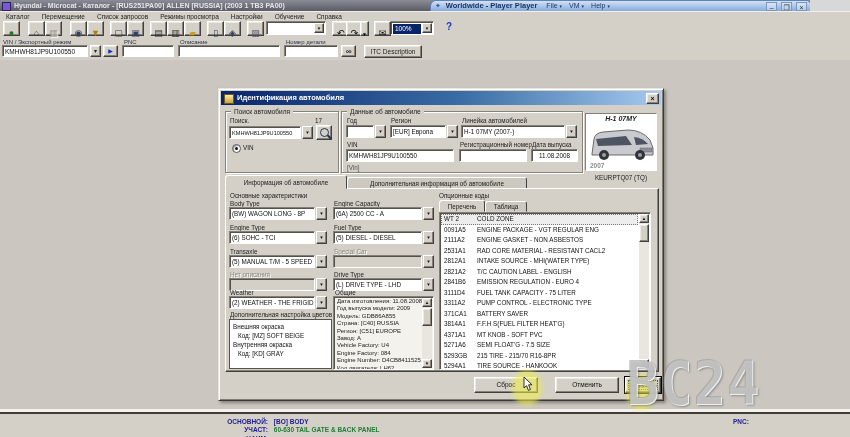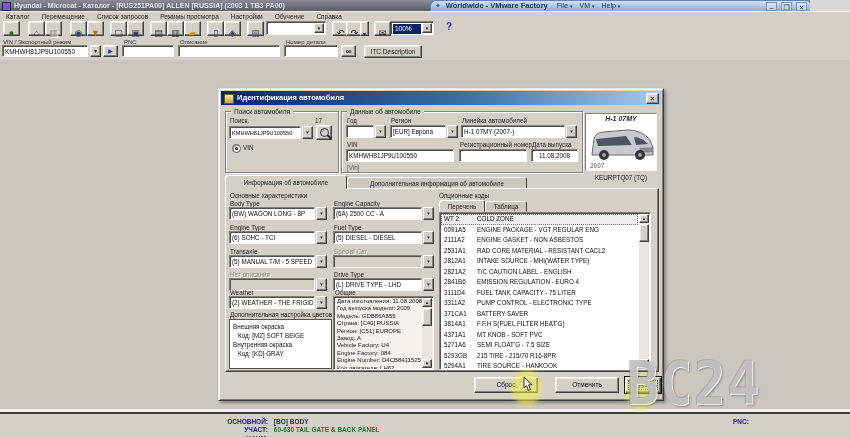--- a/index.html
+++ b/index.html
@@ -115,21 +115,21 @@
 
 <div class="screen">
 
   <div class="guest-titlebar">
     <span class="app-ico"></span>
     <span>Hyundai - Microcat - Каталог - [RUS251PA00] ALLEN [RUSSIA] (2003 1 TB3 PA00)</span>
   </div>
 
   <div class="vm-bar">
     <span class="vm-ico">✦</span>
-    <span class="vm-title">Worldwide - VMware Factory</span>
+    <span class="vm-title">Worldwide - Player Player</span>
     <span id="vm-menus"><span class="vm-menu">File <span class="vm-caret">▾</span></span><span class="vm-menu">VM <span class="vm-caret">▾</span></span><span class="vm-menu">Help <span class="vm-caret">▾</span></span></span>
     <span class="vm-winbtns">
       <span class="vm-winbtn">–</span>
       <span class="vm-winbtn">❒</span>
       <span class="vm-winbtn">×</span>
     </span>
   </div>
   <div class="host-corner"></div>
 
   <div class="menubar" id="menubar"><span class="mi">Каталог</span><span class="mi">Перемещение</span><span class="mi">Список запросов</span><span class="mi">Режимы просмотра</span><span class="mi">Настройки</span><span class="mi">Обучение</span><span class="mi">Справка</span></div>

